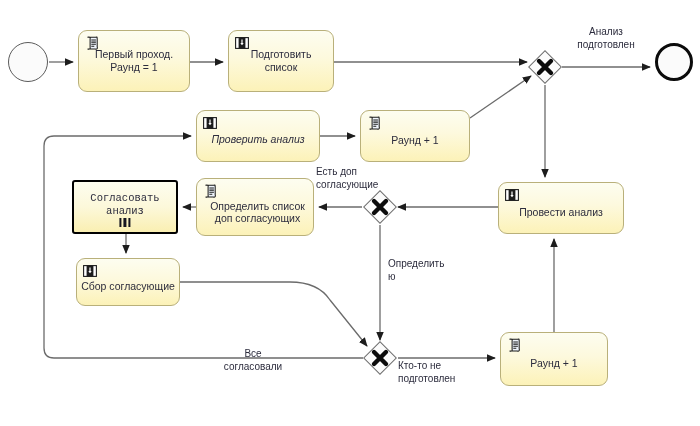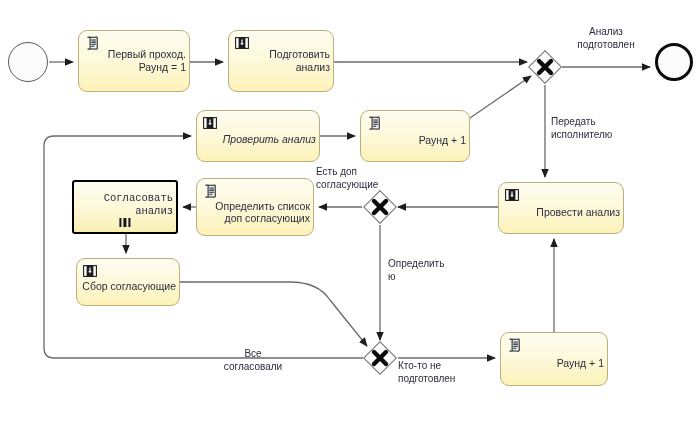--- a/index.html
+++ b/index.html
@@ -53,21 +53,21 @@
   }
   .task.callactivity {
     border: 2.8px solid #000000;
     border-radius: 3px;
     background: linear-gradient(to bottom, #fdfdef 0%, #fcf8da 50%, #faefb2 100%);
   }
   .task-label {
     font-size: 10.5px;
     line-height: 13px;
     color: #2c2c3d;
-    text-align: right;
+    text-align: center;
     width: 100%;
     padding: 0 3px;
     box-sizing: border-box;
     white-space: pre-line;
   }
   .task-label.tight {
     line-height: 12px;
     padding-left: 8px;
   }
 
@@ -201,21 +201,21 @@
   <div class="task" style="left:228px; top:30px; width:106px; height:62px;">
     <span class="tico">
       <svg viewBox="0 0 16 16" width="16" height="16" xmlns="http://www.w3.org/2000/svg">
         <rect x="1.6" y="2.6" width="12.8" height="10.8" fill="#ffffff" stroke="#1d1d1d" stroke-width="1.1"></rect>
         <rect x="4.6" y="2.6" width="6.8" height="10.8" fill="#1d1d1d"></rect>
         <path d="M8 4.6 L8 9.2" stroke="#ffffff" stroke-width="1.2"></path>
         <path d="M6.3 8.1 L8 10.2 L9.7 8.1 Z" fill="#ffffff"></path>
       </svg>
     </span>
     <span class="task-label">Подготовить
-анализ</span>
+список</span>
   </div>
 
   <div class="task" style="left:196px; top:110px; width:124px; height:52px;font-style:italic;">
     <span class="tico">
       <svg viewBox="0 0 16 16" width="16" height="16" xmlns="http://www.w3.org/2000/svg">
         <rect x="1.6" y="2.6" width="12.8" height="10.8" fill="#ffffff" stroke="#1d1d1d" stroke-width="1.1"></rect>
         <rect x="4.6" y="2.6" width="6.8" height="10.8" fill="#1d1d1d"></rect>
         <path d="M8 4.6 L8 9.2" stroke="#ffffff" stroke-width="1.2"></path>
         <path d="M6.3 8.1 L8 10.2 L9.7 8.1 Z" fill="#ffffff"></path>
       </svg>
@@ -305,22 +305,20 @@
   <div class="gateway" style="left:363px; top:341px;">
     <span class="gw-diamond"></span>
     <svg class="gw-x" viewBox="0 0 34 34" xmlns="http://www.w3.org/2000/svg">
       <path d="M11 11 L23 23 M23 11 L11 23" stroke="#0b0b0b" stroke-width="4.4" stroke-linecap="round"></path>
     </svg>
   </div>
 
   <div class="elabel center" style="left:560px; top:26px; width:92px;">Анализ
 подготовлен</div>
 
-  <div class="elabel" style="left:551px; top:116px; width:96px;">Передать
-исполнителю</div>
 
   <div class="elabel" style="left:316px; top:166px; width:78px;">Есть доп
 согласующие</div>
 
   <div class="elabel" style="left:388px; top:258px; width:66px;">Определить
 ю</div>
 
   <div class="elabel center" style="left:214px; top:348px; width:78px;">Все
 согласовали</div>
 

